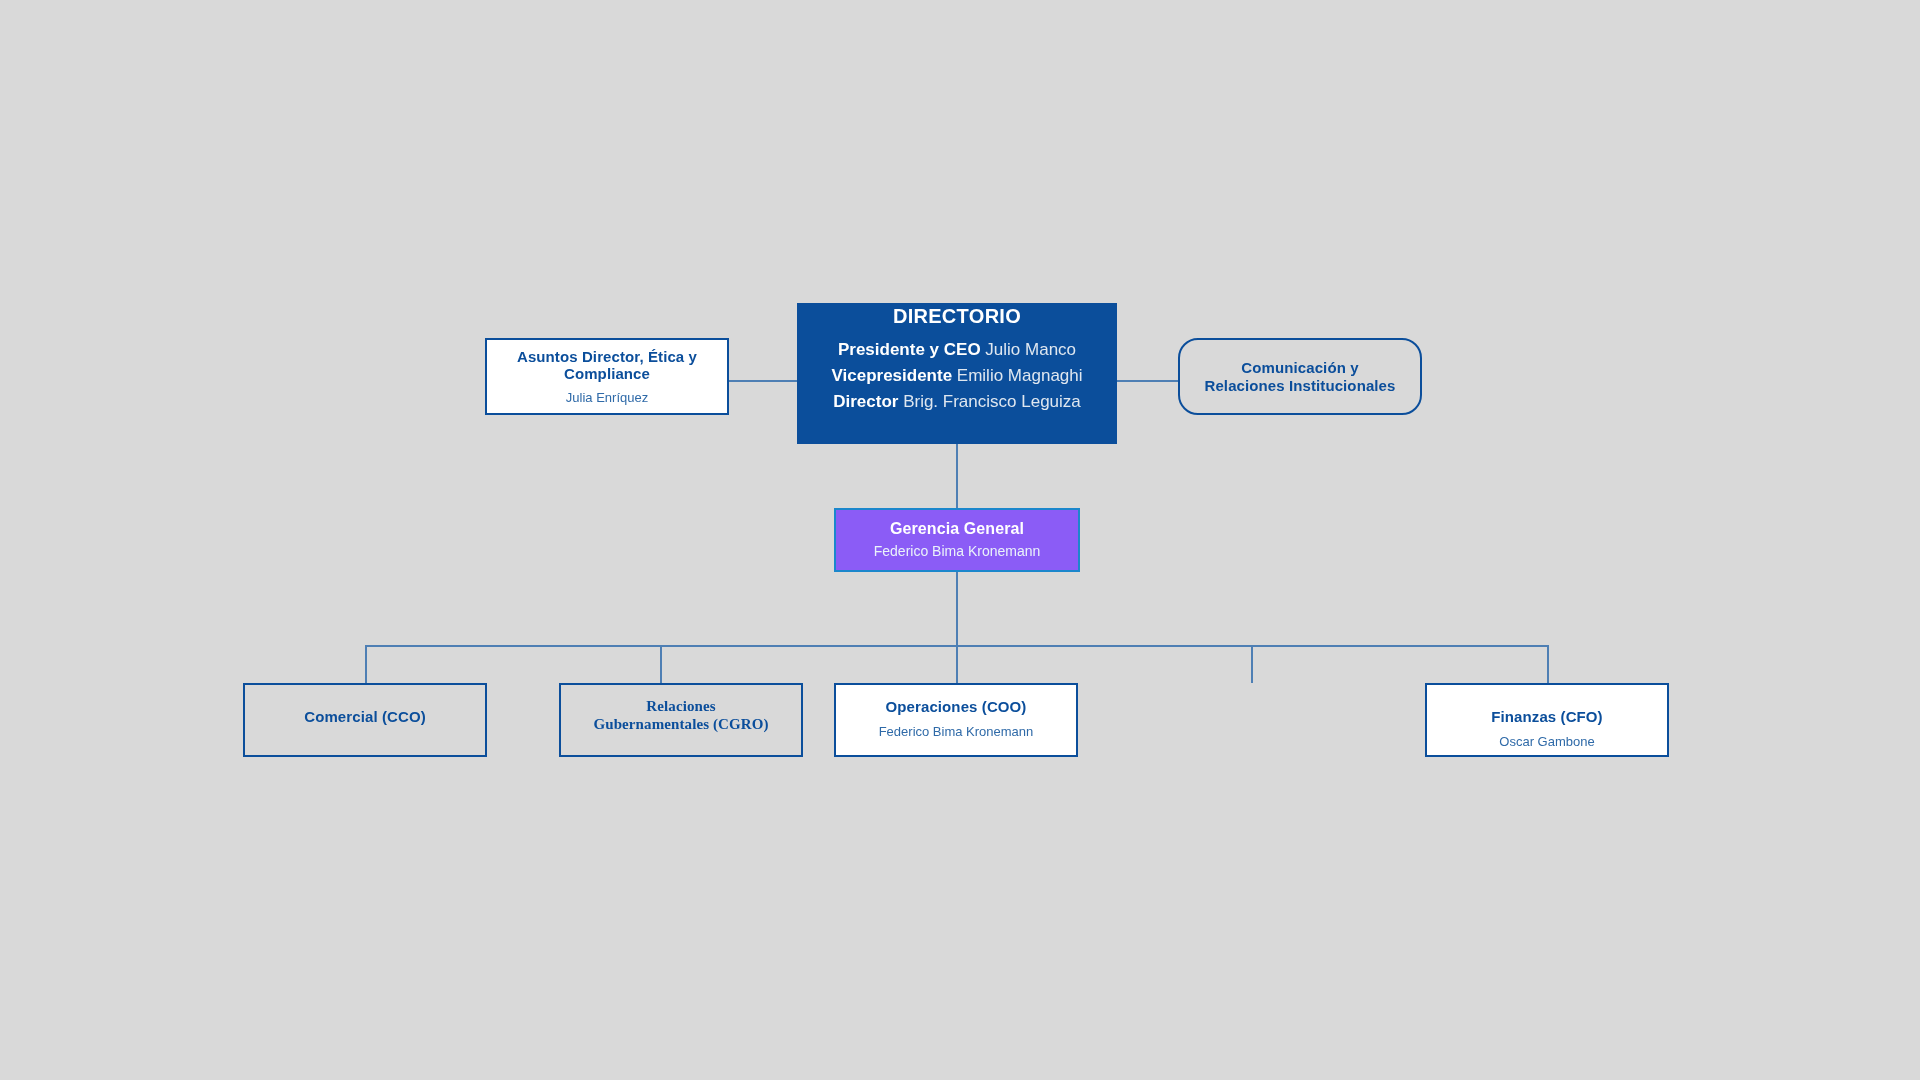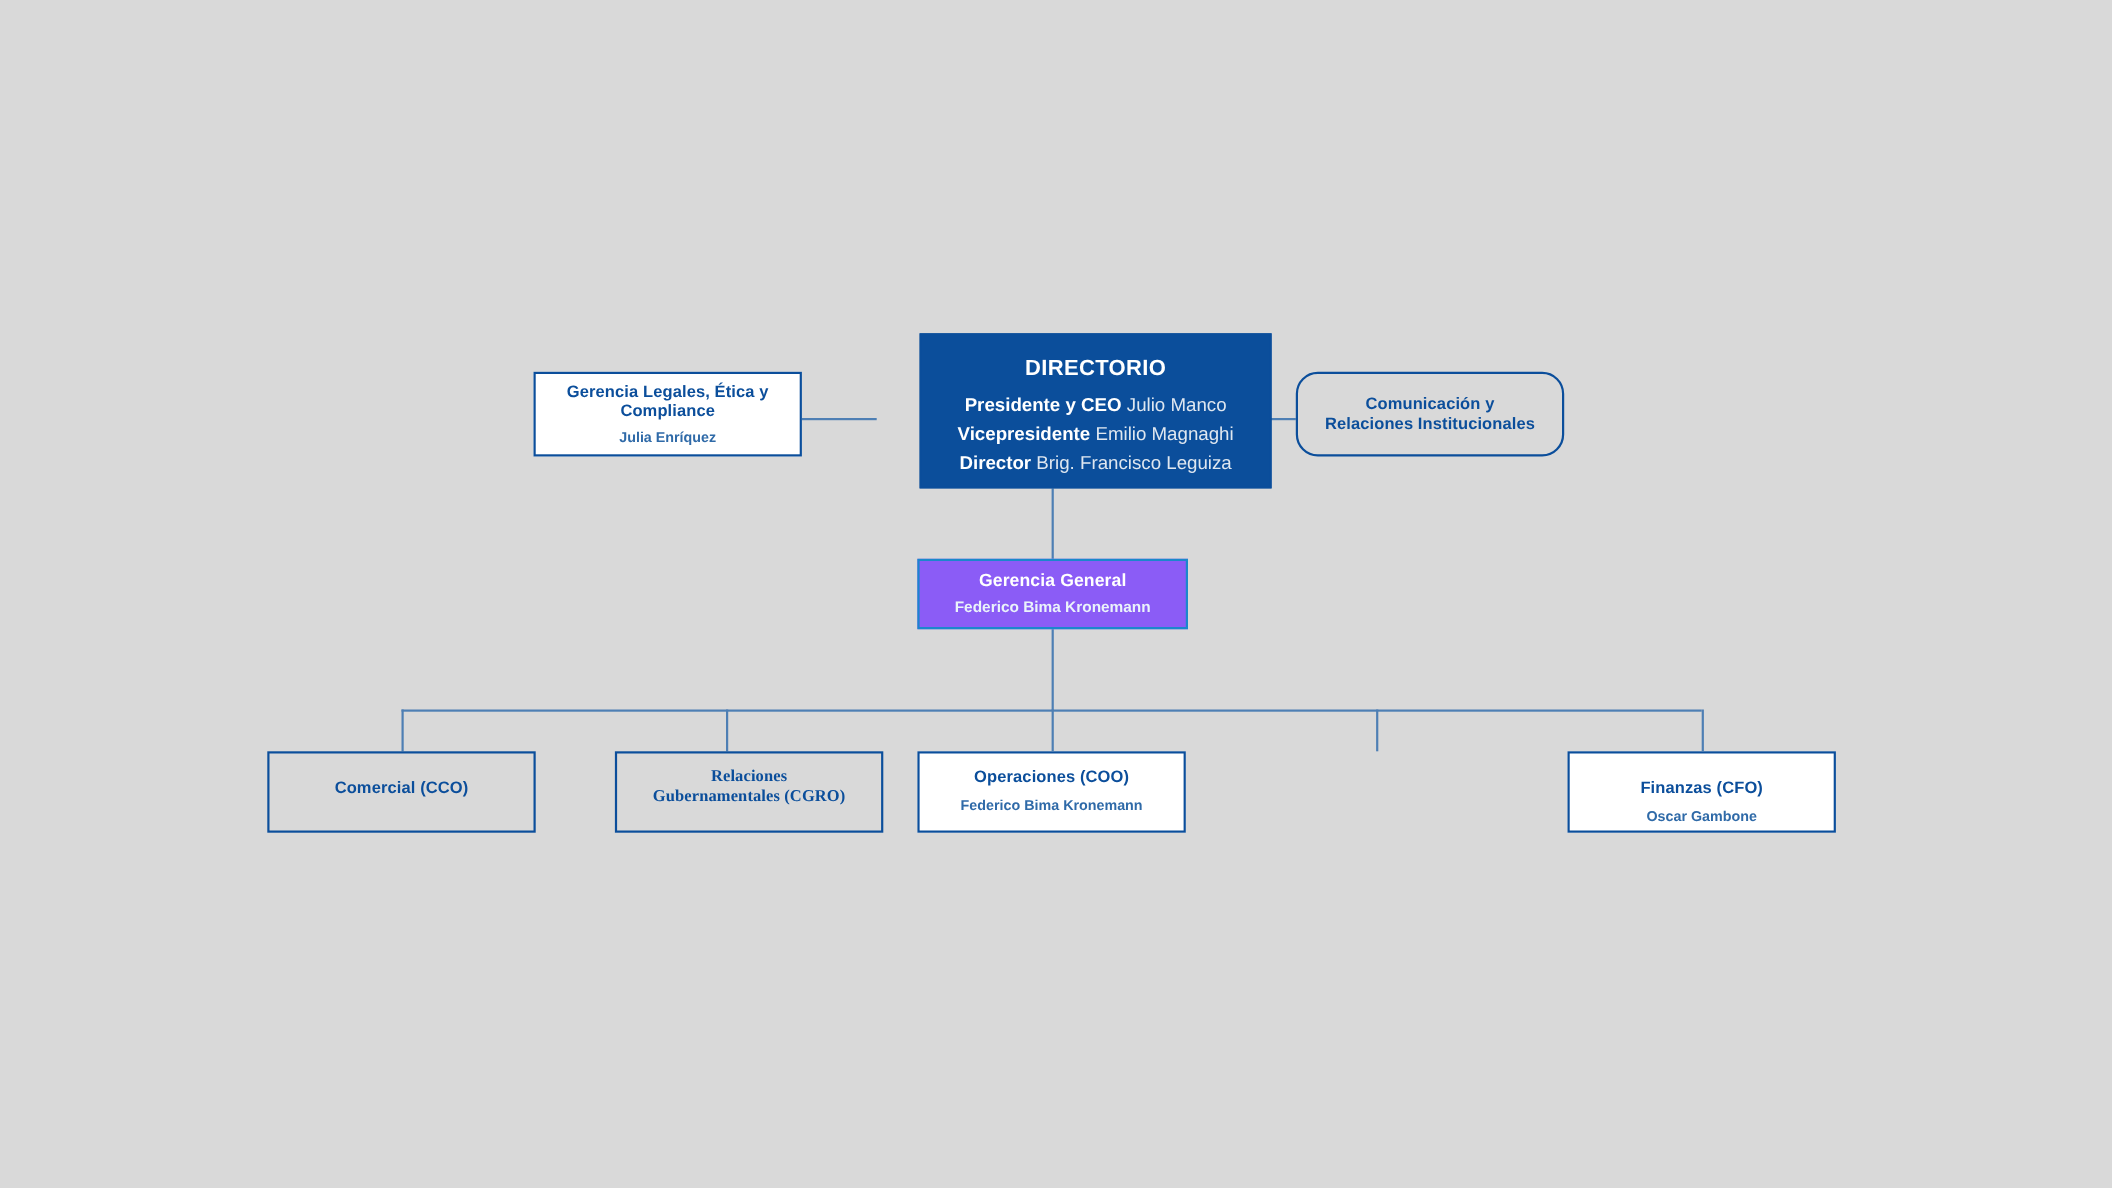--- a/index.html
+++ b/index.html
@@ -40,39 +40,37 @@
     text-align: center;
   }
   .node .title {
     color: #0b4e9b;
     font-weight: bold;
     letter-spacing: 0.1px;
     line-height: 1.18;
   }
   .node .person {
     color: #2f6aa8;
-    font-weight: bold;
+    font-weight: normal;
     line-height: 1.2;
   }
 
   
   .fill-none   { background: transparent; }
   .fill-white  { background: #ffffff; }
   .fill-dark   { background: #0b4e9b; border-color: #0b4e9b; }
   .fill-light  { background: #8b5cf6; border-color: #1b87cc; }
 
   
   #node-directorio {
     left: 797px;
     top: 303px;
     width: 320px;
     height: 141px;
     justify-content: flex-start;
-    padding-top: 19px;
-    margin-left: 39px;
   }
   #node-directorio .board-title {
     color: #ffffff;
     font-weight: bold;
     font-size: 20px;
     letter-spacing: 0.3px;
     margin-bottom: 9px;
   }
   #node-directorio .board-row {
     color: #dfe7f0;
@@ -163,21 +161,21 @@
       <span>Emilio Magnaghi</span>
     </div>
     <div class="board-row">
       <b>Director</b>
       <span>Brig. Francisco Leguiza</span>
     </div>
   </div>
 
   <div class="node fill-white" id="node-legal">
     <div class="title">
-      <span>Gerencia Legales, Ética y</span><br>
+      <span>Asuntos Director, Ética y</span><br>
       <span>Compliance</span>
     </div>
     <div class="person">Julia Enríquez</div>
   </div>
 
   <div class="node fill-none" id="node-comunicacion">
     <div class="title">
       <span>Comunicación y</span><br>
       <span>Relaciones Institucionales</span>
     </div>

